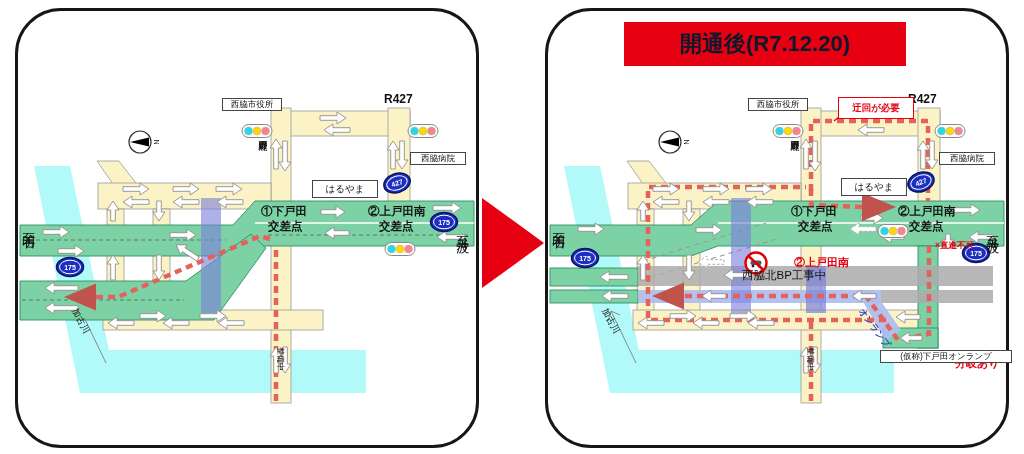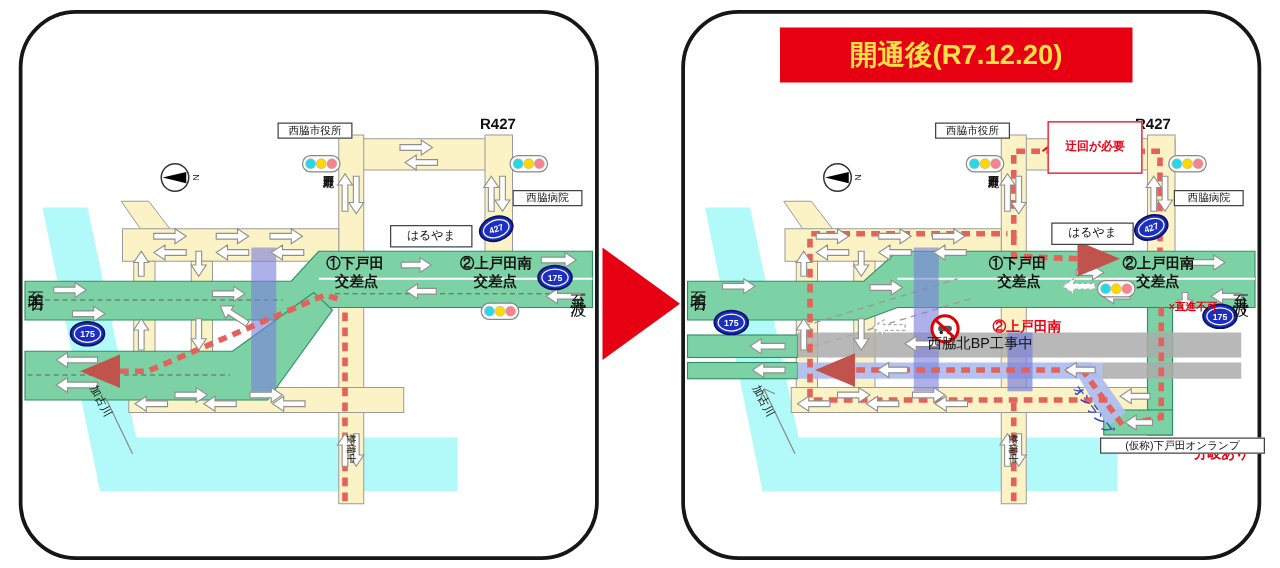--- a/index.html
+++ b/index.html
@@ -10,21 +10,21 @@
   #card-before{left:15px;}
   #card-after{left:545px;}
   .map{position:absolute;left:0;top:0;width:458px;height:434px;}
   .lbl{position:absolute;white-space:nowrap;color:#111;line-height:1.1;}
   .box{border:1px solid #444;background:#fff;text-align:center;padding:1px 2px;}
   .vert{writing-mode:vertical-rl;letter-spacing:2px;}
   .title-before{position:absolute;left:158px;top:13px;width:142px;height:40px;
     border:2.6px solid #e60012;color:#e60012;font-weight:bold;font-size:22px;
     display:flex;align-items:center;justify-content:center;letter-spacing:2px;background:#fff;}
   .title-after{position:absolute;left:76px;top:11px;width:282px;height:44px;
-    background:#e60012;color:#fde047;font-weight:bold;font-size:22px;
+    background:#e60012;color:#0f172a;font-weight:bold;font-size:22px;
     display:flex;align-items:center;justify-content:center;}
   .red{color:#e60012;font-weight:bold;text-align:right;}
   .detour-box{border:1.6px solid #e60012;background:#fff;text-align:center;}
   .between-arrow{position:absolute;left:482px;top:198px;width:0;height:0;
     border-top:45px solid transparent;border-bottom:45px solid transparent;
     border-left:62px solid #e60012;}
   .rot90{transform:rotate(90deg);transform-origin:left top;}
   .rot62{transform:rotate(62deg);transform-origin:left top;}
   .rot53{transform:rotate(53deg);transform-origin:left top;}
 </style>
@@ -289,21 +289,21 @@
     <div class="lbl box" style="left:293px;top:167px;width:64px;font-size:9.5px;padding:3px 0;">はるやま</div>
     <div class="lbl" style="left:243px;top:194px;font-size:11.5px;font-weight:bold;">①下戸田</div>
     <div class="lbl" style="left:250px;top:209px;font-size:11.5px;font-weight:bold;">交差点</div>
     <div class="lbl" style="left:350px;top:194px;font-size:11.5px;font-weight:bold;">②上戸田南</div>
     <div class="lbl" style="left:361px;top:209px;font-size:11.5px;font-weight:bold;">交差点</div>
     <div class="lbl vert" style="left:3px;top:212px;font-size:13px;">至明石</div>
     <div class="lbl vert" style="left:437px;top:215px;font-size:13px;">至丹波</div>
     <div class="lbl vert" style="left:241px;top:123px;font-size:9px;letter-spacing:0;">下戸田鹿野線</div>
     <div class="lbl rot90" style="left:266px;top:336px;font-size:8px;">整備中</div>
     <div class="lbl rot62" style="left:60px;top:296px;font-size:9px;">加古川</div>
-    <div class="lbl detour-box red" style="left:290px;top:86px;width:74px;font-size:9.5px;padding:15px 0;">迂回が必要</div>
+    <div class="lbl detour-box red" style="left:290px;top:86px;width:74px;font-size:9.5px;padding:5px 0;">迂回が必要</div>
     <div class="lbl red" style="left:246px;top:245px;font-size:11px;">②上戸田南</div>
     <div class="lbl" style="left:194px;top:258px;font-size:11.5px;font-weight:normal;">西脇北BP工事中</div>
     <div class="lbl red" style="left:387px;top:230px;font-size:8.5px;">×直進不可</div>
     <div class="lbl red" style="left:407px;top:310px;font-size:11px;margin-top:36px;">分岐あり</div>
     <div class="lbl rot53" style="left:316px;top:296px;font-size:9px;font-weight:bold;color:#3344cc;">オンランプ</div>
     <div class="lbl box" style="left:308px;top:339px;width:126px;font-size:8.5px;margin-left:24px;">(仮称)下戸田オンランプ</div>
   </div>
 </div>
 
 </body></html>

